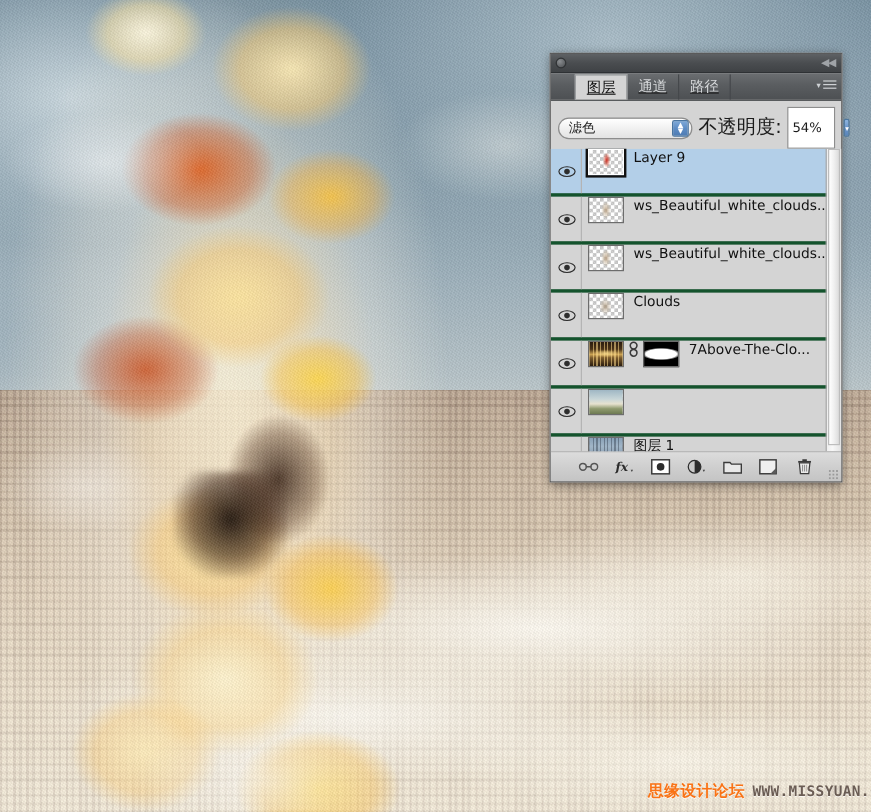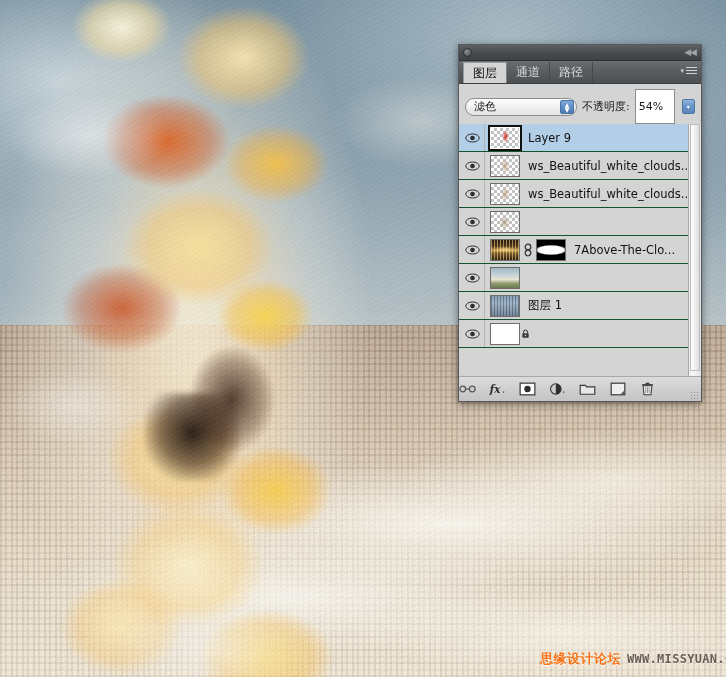--- a/index.html
+++ b/index.html
@@ -164,23 +164,24 @@
   .tb-collapse {
     position: absolute; right: 5px; top: 2px;
     color: #9fa3a7; font-size: 9px; line-height: 10px;
     letter-spacing: -1px;
   }
   
   .panel-tabs {
     height: 23px;
     background: linear-gradient(180deg, #6b6e71 0%, #5a5d60 45%, #4d5053 100%);
     display: flex; align-items: flex-end;
-    padding-left: 4px;
+    padding-left: 20px;
     position: relative;
     border-bottom: 1px solid #3a3d40;
+    text-decoration: underline;
   }
   .tab {
     height: 21px;
     padding: 0 9px;
     display: flex; align-items: center;
     font-family: "DejaVu Sans", sans-serif;
     font-size: 12px;
     color: #d6d8da;
     border-right: 1px solid #45484b;
   }
@@ -226,21 +227,21 @@
     width: 14px; height: 14px;
     background: linear-gradient(180deg, #7fa9d8 0%, #5d8cc4 50%, #4f7cb4 100%);
     border: 1px solid #49749f;
     border-radius: 2px;
     display: flex; flex-direction: column;
     align-items: center; justify-content: center;
     color: #fff; font-size: 6px; line-height: 5px;
   }
   .lbl {
     font-family: "DejaVu Sans", sans-serif;
-    font-size: 11px;
+    font-size: 16px;
     color: #1b1b1b;
     white-space: nowrap;
   }
   .numfield {
     height: 35px;
     min-width: 40px;
     background: #ffffff;
     border: 1px solid #8d8d8d;
     display: flex; align-items: center;
     padding: 12px 3px;
@@ -278,23 +279,23 @@
 
   
   .layers-list {
     flex: 1;
     background: #d4d4d4;
     overflow: hidden;
     position: relative;
     border-bottom: 1px solid #a8a8a8;
   }
   .layer-row {
-    height: 28px;
-    display: flex; align-items: center;
-    border-bottom: 1px solid #14532d;
+    height: 40px;
+    display: flex; 
+    border-bottom: 3px solid #14532d;
     padding-left: 2px;
     background: #d4d4d4;
   }
   .layer-row.selected { background: #b3cfe8; }
   .eye-cell {
     width: 24px; display: flex; align-items: center; justify-content: center;
     border-right: 1px solid #b4b4b4;
     height: 100%;
   }
   .eye {
@@ -399,21 +400,21 @@
   .list-scroll .thumbbar {
     position: absolute; left: 1px; right: 1px; top: 0; height: 98%;
     background: linear-gradient(90deg, #ffffff 0%, #f0f0f0 50%, #dcdcdc 100%);
     border: 1px solid #bdbdbd;
   }
 
   
   .panel-footer {
     height: 24px;
     background: linear-gradient(180deg, #dcdcdc 0%, #cfcfcf 50%, #c4c4c4 100%);
-    display: flex; align-items: center; justify-content: flex-start;
+    display: flex; align-items: center; justify-content: center;
     gap: 13px;
     position: relative;
   }
   .footer-btn {
     width: 17px; height: 17px;
     display: flex; align-items: center; justify-content: center;
   }
   .grip {
     position: absolute; right: 2px; bottom: 1px;
     width: 9px; height: 9px;
@@ -518,20 +519,21 @@
       <div class="layer-row">
         <span class="eye-cell">
           <svg class="eye" viewBox="0 0 20 13">
             <ellipse cx="10" cy="6.5" rx="9" ry="5.4" fill="none" stroke="#2d2d2d" stroke-width="1.3"></ellipse>
             <circle cx="10" cy="6.5" r="3.1" fill="#2d2d2d"></circle>
           </svg>
         </span>
         <span class="thumb t-cloud2">
             <span class="blob"></span>
           </span>
+        <span class="layer-name">Clouds</span>
       </div>
 
       <div class="layer-row">
         <span class="eye-cell">
           <svg class="eye" viewBox="0 0 20 13">
             <ellipse cx="10" cy="6.5" rx="9" ry="5.4" fill="none" stroke="#2d2d2d" stroke-width="1.3"></ellipse>
             <circle cx="10" cy="6.5" r="3.1" fill="#2d2d2d"></circle>
           </svg>
         </span>
         <span class="thumb t-above">

